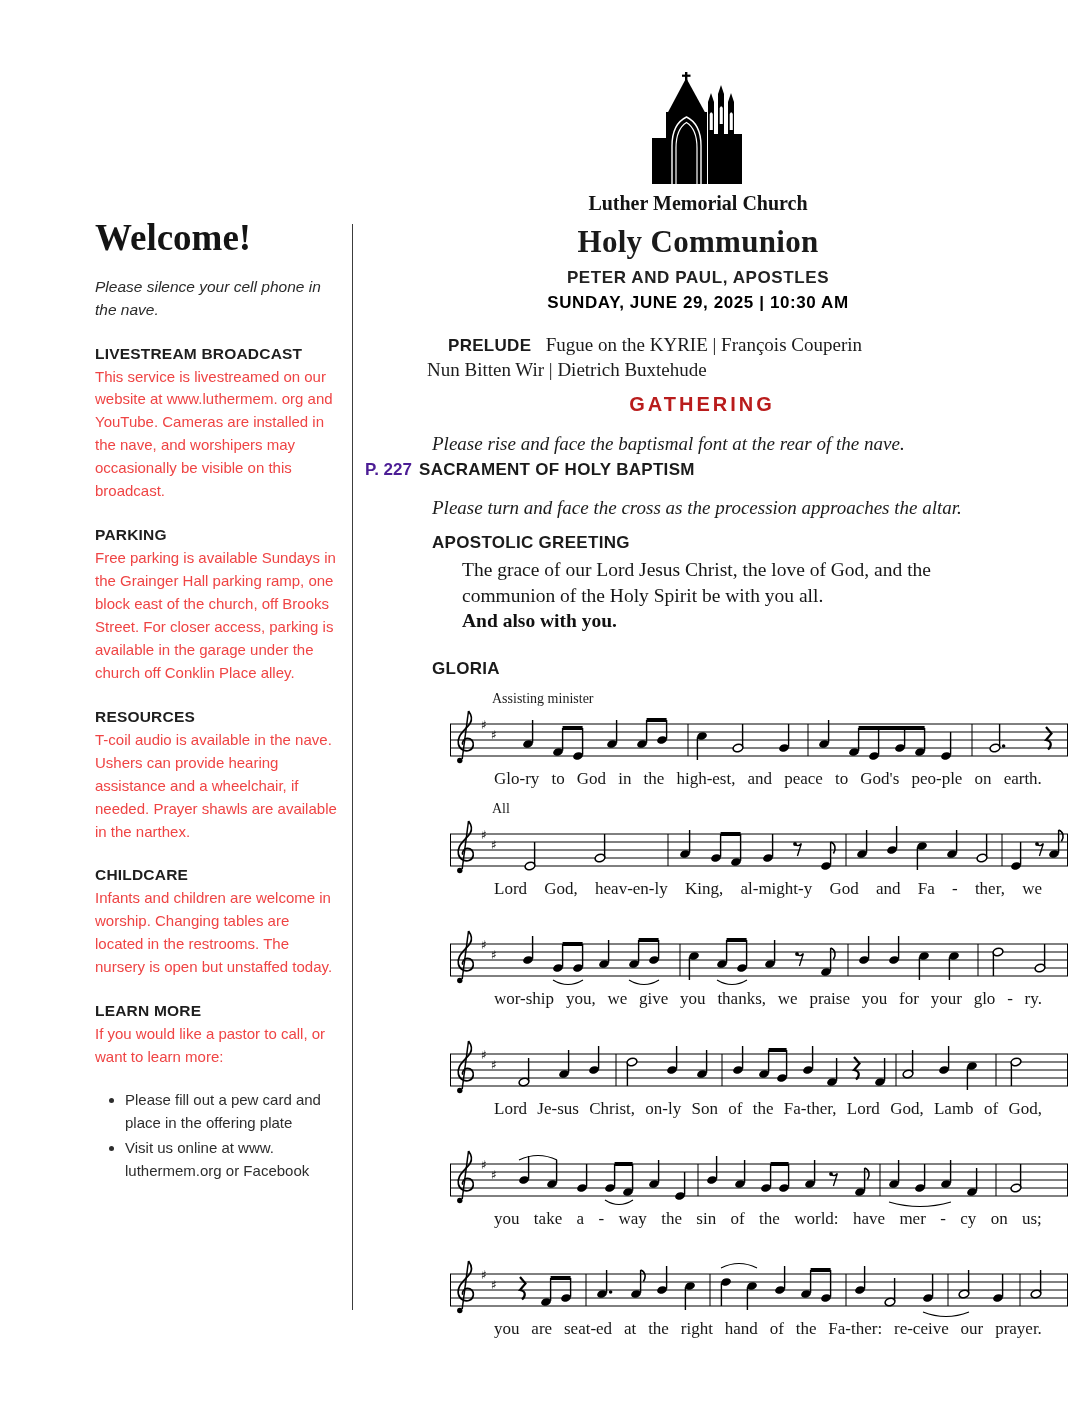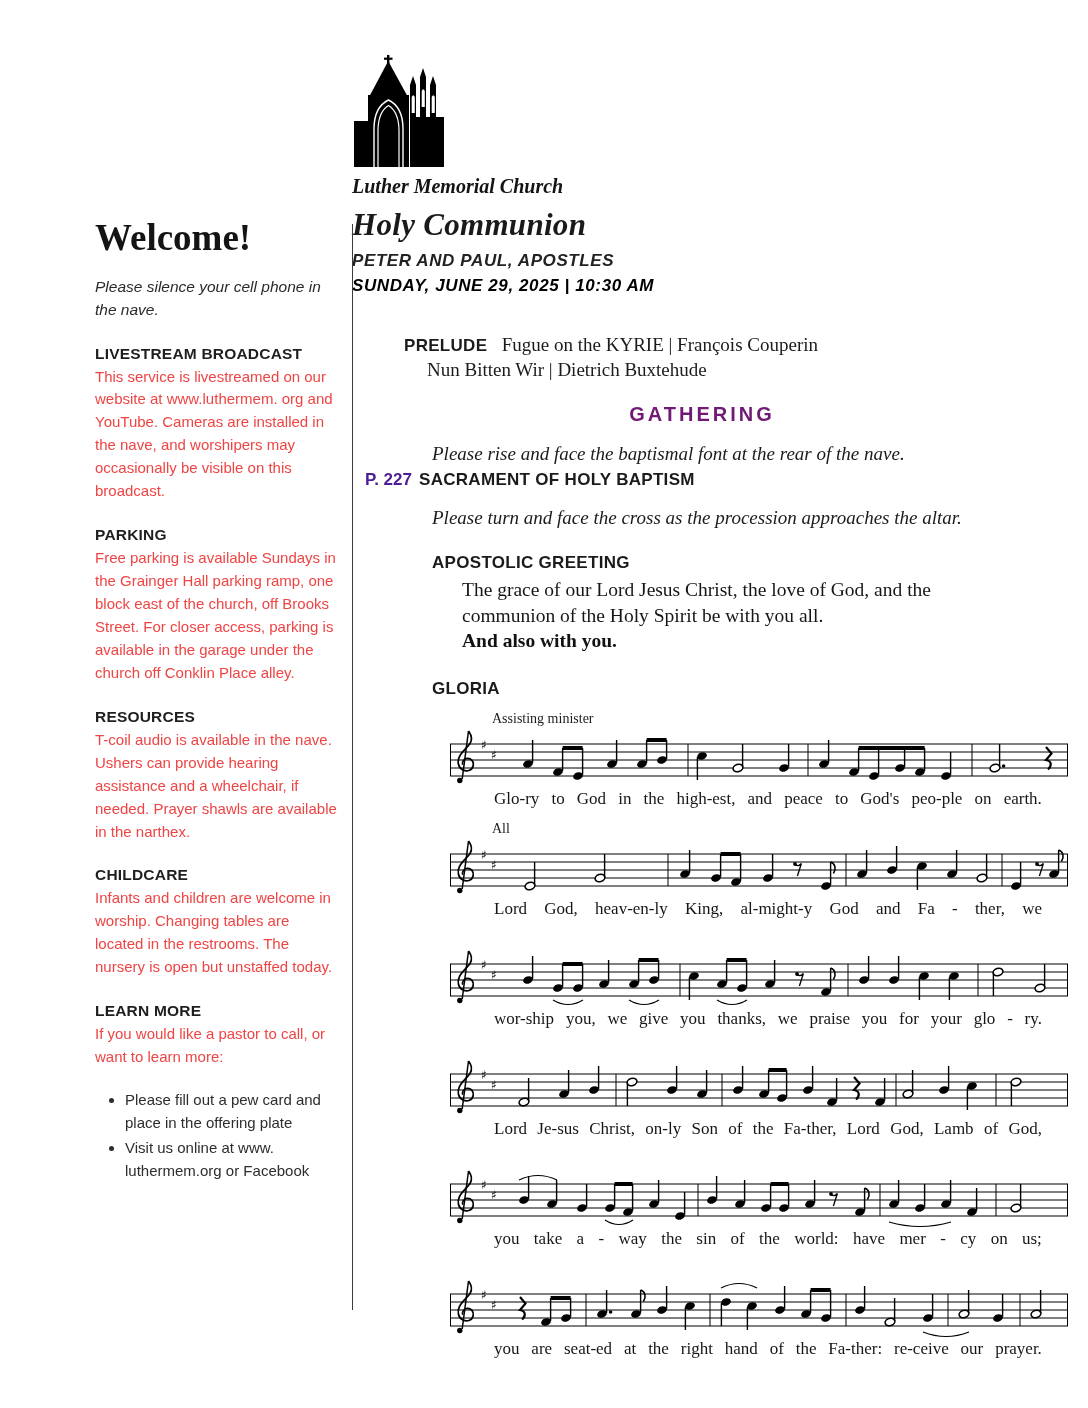--- a/index.html
+++ b/index.html
@@ -3,21 +3,21 @@
 <meta charset="utf-8">
 <style>
   * { margin:0; padding:0; box-sizing:border-box; }
   html,body { background:#fff; }
   body {
     width:1088px; height:1408px; position:relative; overflow:hidden;
     font-family:"Liberation Sans", sans-serif; color:#1c1c1c;
   }
 
   
-  .header { position:absolute; left:352px; top:55px; width:692px; text-align:left;font-style:italic; }
+  .header { position:absolute; left:352px; top:72px; width:692px; text-align:center; }
   .logo { display:inline-block; }
   .church-name { font-family:"Liberation Serif", serif; font-weight:bold; font-size:20px; color:#141414; margin-top:4px; }
   .service-title { font-family:"Liberation Serif", serif; font-weight:bold; font-size:31px; color:#1a1a1a; margin-top:9px; letter-spacing:0.3px; }
   .feast { font-size:17px; font-weight:bold; letter-spacing:0.6px; margin-top:8px; color:#222; }
   .datetime { font-size:17px; font-weight:bold; letter-spacing:0.6px; margin-top:5px; color:#000000; }
 
   
   .divider { position:absolute; left:352px; top:224px; width:1px; height:1086px; background:#3c3c3c; }
 
   
@@ -25,31 +25,31 @@
   .welcome { font-family:"Liberation Serif", serif; font-weight:bold; font-size:37px; color:#141414; }
   .intro { font-family:"Liberation Sans", sans-serif; font-style:italic; font-size:15.5px; line-height:1.5; margin-top:16px; color:#2a2a2a; }
   .sb-section { margin-top:23px; }
   .sb-heading { font-weight:bold; font-size:15.5px; letter-spacing:0.2px; color:#1e1e1e; margin-bottom:3px; }
   .sb-body { font-size:15px; line-height:1.53; color:#ef4444; }
   .sb-bullets { margin-top:20px; padding-left:30px; }
   .sb-bullets li { font-size:15px; line-height:1.53; color:#2d2d2d; margin-top:2px; }
 
   
   .main { position:absolute; left:352px; top:334px; width:700px; }
-  .prelude-line1 { padding-left:52px; }
+  .prelude-line1 { padding-left:96px; }
   .prelude-line2 { padding-left:75px; margin-top:3px; }
   .inline-label { font-weight:bold; font-size:17px; letter-spacing:0.3px; margin-right:10px; color:#1b1b1b; }
   .piece { font-family:"Liberation Serif", serif; font-size:19px; color:#1b1b1b; }
-  .gathering { text-align:center; font-weight:bold; font-size:20px; letter-spacing:3px; margin-top:22px; color:#701a75; }
+  .gathering { text-align:center; font-weight:bold; font-size:20px; letter-spacing:3px; margin-top:12px; color:#b91c1c; }
   .rubric { font-family:"Liberation Serif", serif; font-style:italic; font-size:19px; padding-left:80px; margin-top:17px; color:#1b1b1b; }
   .item-row { display:flex; align-items:baseline; margin-top:5px; }
   .pagecol { width:67px; padding-left:13px; font-weight:bold; font-size:17px; flex:none; color:#4c1d95; }
   .item-label { font-weight:bold; font-size:17px; letter-spacing:0.3px; color:#1b1b1b; }
   .item-title { font-family:"Liberation Serif", serif; font-size:19px; margin-left:16px; font-weight:normal; color:#1b1b1b; }
-  .greet-label { font-weight:bold; font-size:17px; letter-spacing:0.3px; padding-left:80px; margin-top:24px; color:#1b1b1b; }
+  .greet-label { font-weight:bold; font-size:17px; letter-spacing:0.3px; padding-left:80px; margin-top:14px; color:#1b1b1b; }
   .greet-text { font-family:"Liberation Serif", serif; font-size:19.5px; line-height:1.32; padding-left:110px; margin-top:4px; color:#161616; }
   .greet-response { font-family:"Liberation Serif", serif; font-weight:bold; font-size:19.5px; padding-left:110px; margin-top:2px; color:#111; }
   .gloria-label { font-weight:bold; font-size:17px; letter-spacing:0.3px; padding-left:80px; margin-top:27px; color:#1b1b1b; }
 
   
   .music { padding-left:98px; margin-top:4px; }
   .system { margin-top:12px; }
   .system.nolabel { margin-top:29px; }
   .sys-label { font-family:"Liberation Serif", serif; font-size:14px; color:#1b1b1b; padding-left:42px; height:17px; }
   .stave-svg { display:block; }

